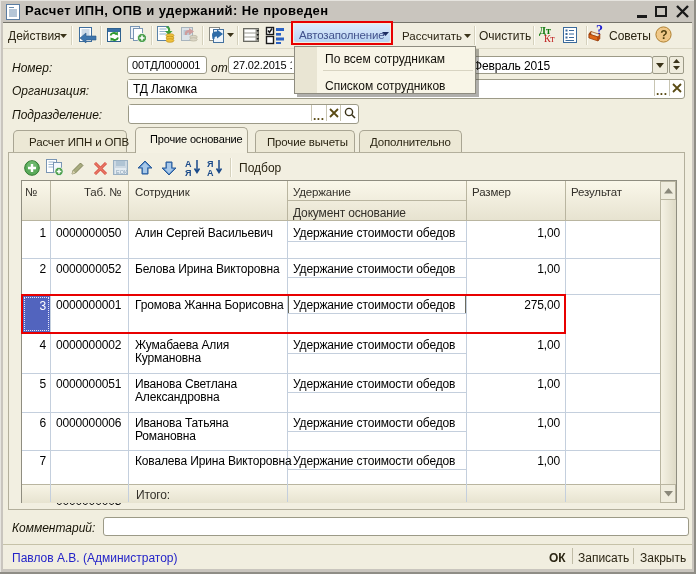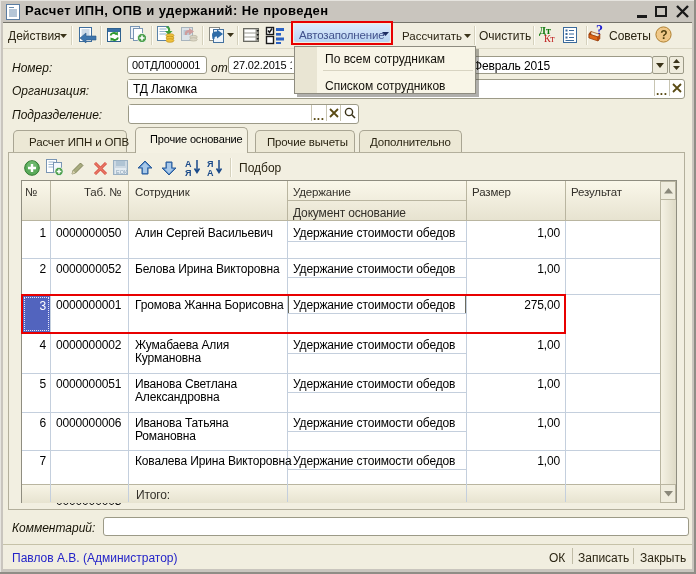--- a/index.html
+++ b/index.html
@@ -373,21 +373,21 @@
 <svg style="left:664px;top:491px;" width="9" height="6">
     <path d="M4.5 5.5 L0 0 L9 0 Z" fill="#8a887a"></path>
   </svg>
 
 <div class="lbl" style="left:12px;top:521px;">Комментарий:</div>
 <div class="inp" style="left:103px;top:517px;width:584px;height:17px;"></div>
 
 <div class="ab" style="left:3px;top:544px;width:689px;height:1px;background:#c6c2a8;"></div>
 <div class="ab" style="left:3px;top:545px;width:689px;height:22px;background:#f1eee0;"></div>
 <div class="ab" style="left:12px;top:551px;font-size:12px;color:#2424c8;">Павлов А.В. (Администратор)</div>
-<div class="ab" style="left:549px;top:551px;font-size:12px;font-weight:normal;color:#2b2513;">ОК</div>
+<div class="ab" style="left:549px;top:551px;font-size:12px;font-weight:bold;color:#2b2513;">ОК</div>
 <div class="ab" style="left:572px;top:548px;width:1px;height:16px;background:#c0bca6;"></div>
 <div class="ab" style="left:578px;top:551px;font-size:12px;color:#2b2513;">Записать</div>
 <div class="ab" style="left:633px;top:548px;width:1px;height:16px;background:#c0bca6;"></div>
 <div class="ab" style="left:640px;top:551px;font-size:12px;color:#2b2513;">Закрыть</div>
 
 <div class="ab" style="left:23px;top:296px;width:27px;height:36px;background:#5264be;"></div>
 <div class="ab" style="left:24px;top:297px;width:25px;height:34px;border:1px dotted #e8e8f8;box-sizing:border-box;"></div>
 <div class="cell" style="left:22px;top:299px;width:24px;text-align:right;color:#fff;">3</div>
 
 <div class="ab" style="left:288px;top:295px;width:178px;height:19px;border:1px solid #6a6a5e;box-sizing:border-box;"></div>

